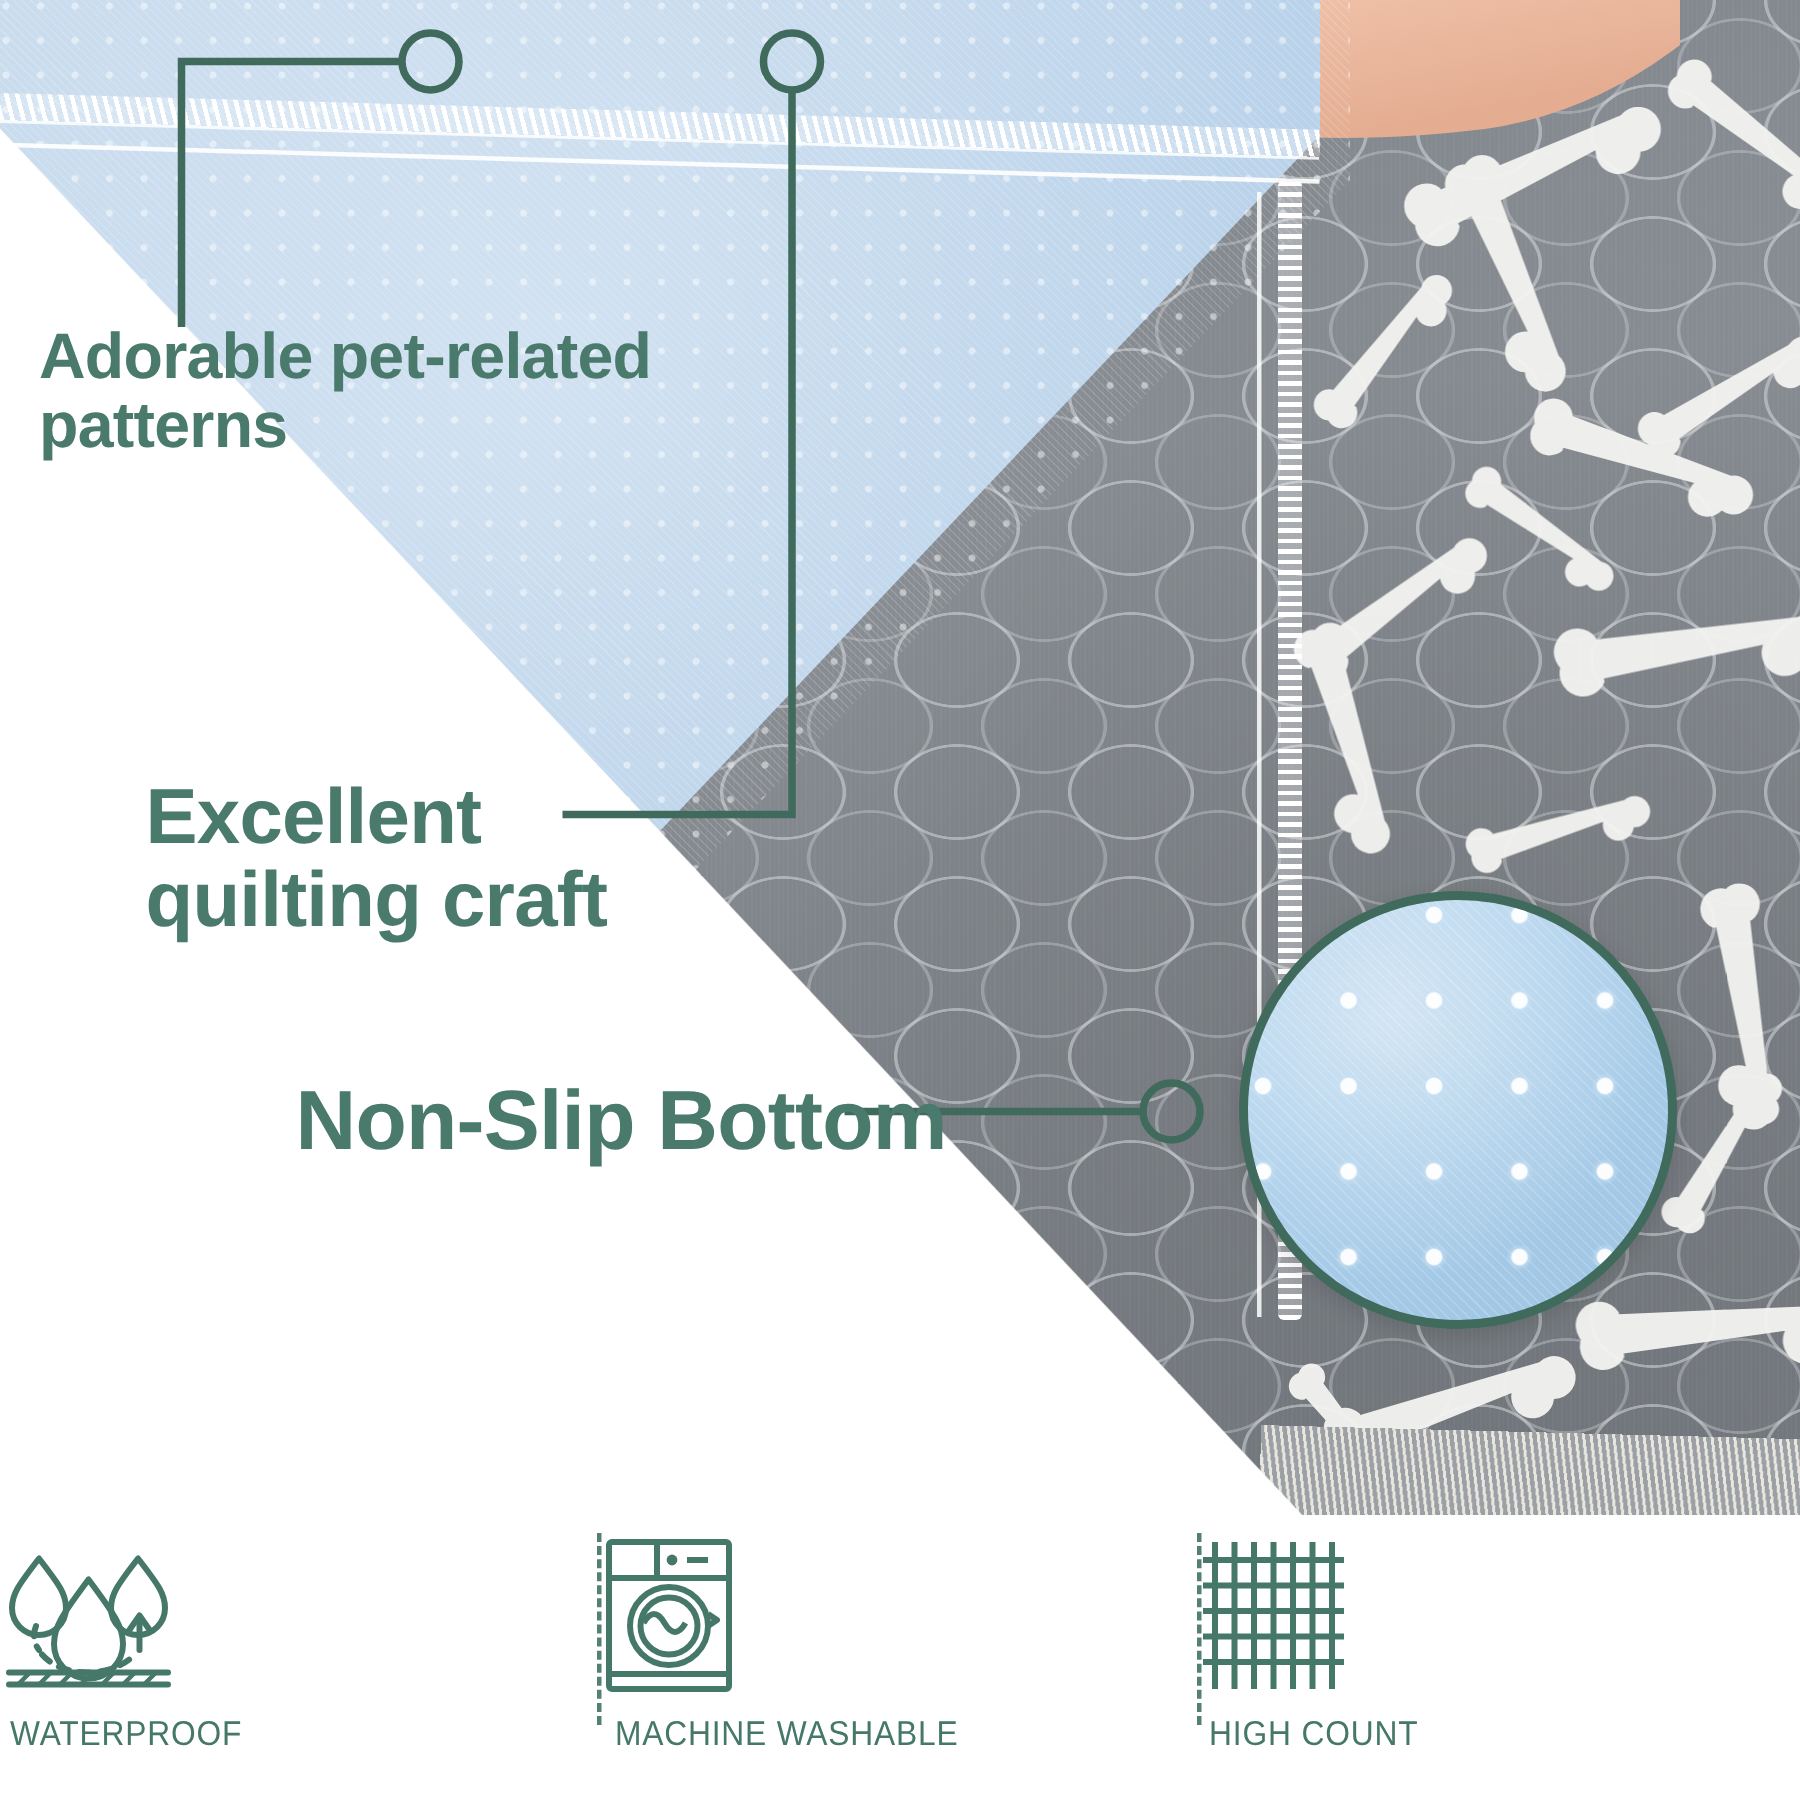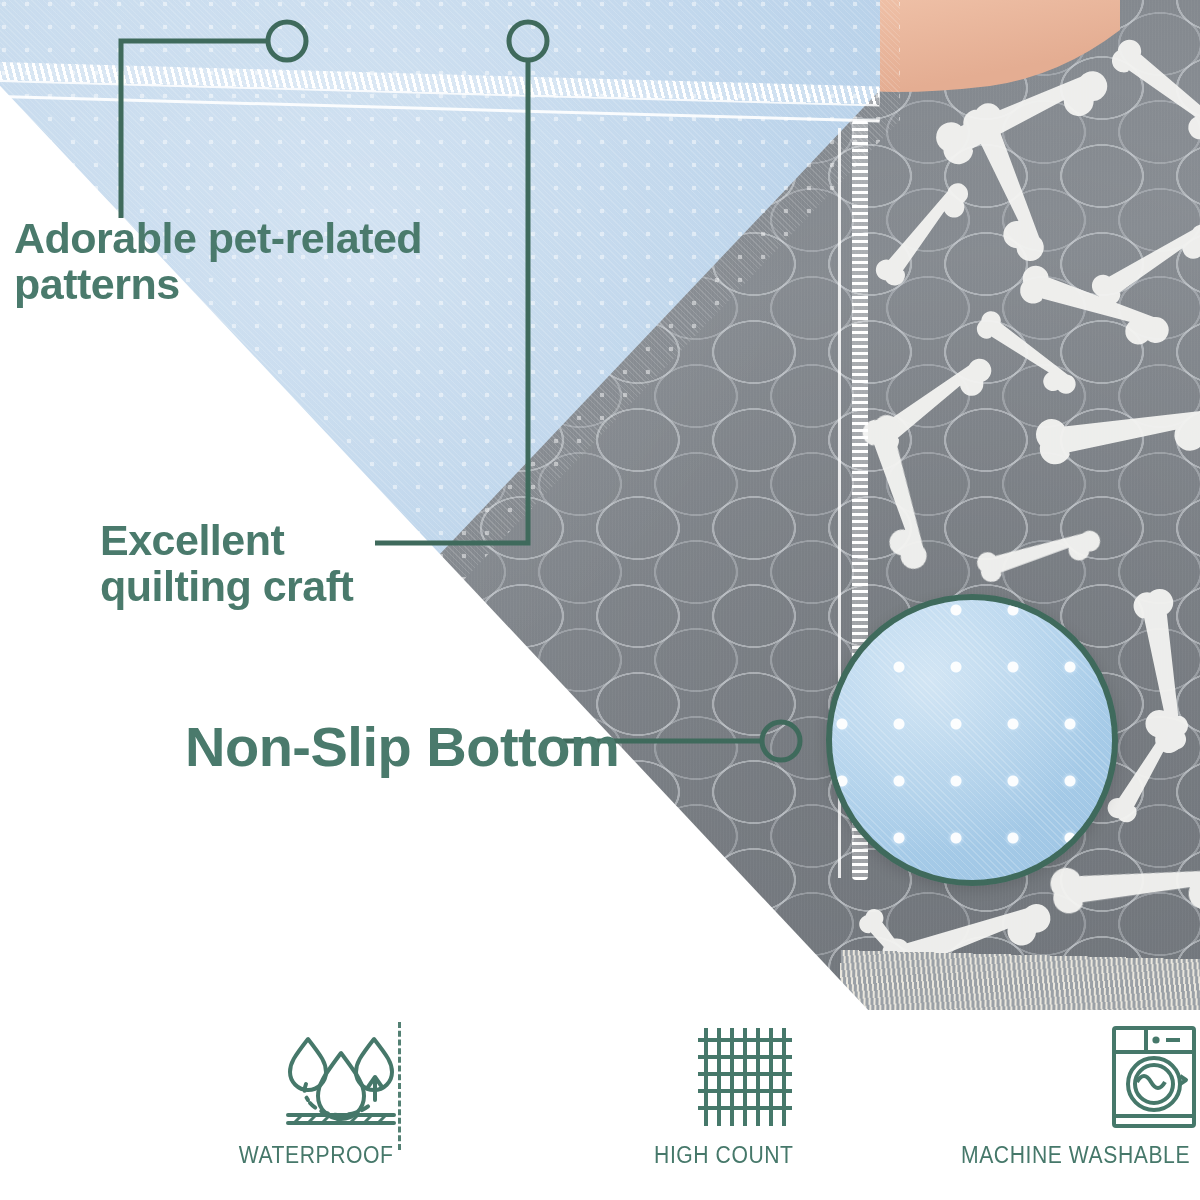--- a/index.html
+++ b/index.html
@@ -119,31 +119,32 @@
   .swoosh{
     position:absolute;left:-240px;top:440px;width:900px;height:900px;border-radius:50%;
     background:radial-gradient(circle at 60% 40%, rgba(0,0,0,0) 62%, rgba(235,238,240,.85) 63%, rgba(247,249,250,.6) 72%, rgba(255,255,255,0) 80%);
   }
 
   
   .callout-svg{position:absolute;left:0;top:0;width:1200px;height:1012px;overflow:visible;}
   .label{
     position:absolute;color:#4a7a6c;font-weight:bold;letter-spacing:-.5px;line-height:1.06;
     white-space:pre-line;
+    margin-left:12px;
   }
   #lbl-patterns{left:14px;top:216px;font-size:43px;}
-  #lbl-quilting{left:100px;top:518px;font-size:43px;}
+  #lbl-quilting{left:85px;top:518px;font-size:52px;}
   #lbl-nonslip{left:185px;top:717px;font-size:56px;}
 
   
   .features{
     position:absolute;left:0;top:1010px;width:1200px;height:190px;
     background:#ffffff;display:flex;align-items:flex-start;
   }
-  .feat{flex:1;display:flex;flex-direction:column;align-items:flex-end;position:relative;padding-top:14px;padding-left:32px;}
+  .feat{flex:1;display:flex;flex-direction:column;align-items:flex-start;position:relative;padding-top:14px;}
   .feat .ic{height:106px;display:flex;align-items:center;justify-content:center;}
   .feat .cap{
     margin-top:12px;color:#46786a;font-size:23px;letter-spacing:.6px;
     font-family:"Liberation Sans Narrow","Liberation Sans",sans-serif;
     transform:scaleX(.92);transform-origin:center;white-space:nowrap;
   }
   .divider{
     position:absolute;top:12px;right:-1px;width:0;height:128px;
     border-left:3px dashed #4a7a6c;opacity:.95;
   }
@@ -269,55 +270,55 @@
           </g>
         </svg>
       </div>
       <div class="cap">WATERPROOF</div>
       <div class="divider"></div>
     </div>
 
 
     <div class="feat">
       <div class="ic">
+        <svg width="92" height="106" viewBox="0 0 92 106">
+          <g fill="none" stroke="#46786a" stroke-width="4" stroke-linejoin="round">
+            <rect x="6" y="4" width="80" height="98" rx="2"></rect>
+            <line x1="6" y1="28" x2="86" y2="28"></line>
+            <line x1="38" y1="4" x2="38" y2="28"></line>
+            <line x1="6" y1="92" x2="86" y2="92"></line>
+            <circle cx="46" cy="60" r="26"></circle>
+            <circle cx="46" cy="60" r="19"></circle>
+            <path d="M29 58 q7 -12 14 0 q7 12 14 0" stroke-width="4"></path>
+            <path d="M72 52 l6 4 -6 4"></path>
+            <line x1="58" y1="16" x2="72" y2="16" stroke-width="4"></line>
+          </g>
+          <circle cx="48" cy="16" r="3.6" fill="#46786a"></circle>
+        </svg>
+      </div>
+      <div class="cap">MACHINE WASHABLE</div>
+      <div class="divider"></div>
+    </div>
+
+    <div class="feat">
+      <div class="ic">
         <svg width="104" height="102" viewBox="0 0 104 102">
           <g stroke="#46786a" stroke-width="4" stroke-linecap="square">
             <line x1="10" y1="4" x2="10" y2="98"></line>
             <line x1="23" y1="4" x2="23" y2="98"></line>
             <line x1="36" y1="4" x2="36" y2="98"></line>
             <line x1="49" y1="4" x2="49" y2="98"></line>
             <line x1="62" y1="4" x2="62" y2="98"></line>
             <line x1="75" y1="4" x2="75" y2="98"></line>
             <line x1="88" y1="4" x2="88" y2="98"></line>
             <line x1="4" y1="14" x2="94" y2="14"></line>
             <line x1="4" y1="31" x2="94" y2="31"></line>
             <line x1="4" y1="48" x2="94" y2="48"></line>
             <line x1="4" y1="65" x2="94" y2="65"></line>
             <line x1="4" y1="82" x2="94" y2="82"></line>
           </g>
         </svg>
       </div>
       <div class="cap">HIGH COUNT</div>
 
     </div>
-
-    <div class="feat">
-      <div class="ic">
-        <svg width="92" height="106" viewBox="0 0 92 106">
-          <g fill="none" stroke="#46786a" stroke-width="4" stroke-linejoin="round">
-            <rect x="6" y="4" width="80" height="98" rx="2"></rect>
-            <line x1="6" y1="28" x2="86" y2="28"></line>
-            <line x1="38" y1="4" x2="38" y2="28"></line>
-            <line x1="6" y1="92" x2="86" y2="92"></line>
-            <circle cx="46" cy="60" r="26"></circle>
-            <circle cx="46" cy="60" r="19"></circle>
-            <path d="M29 58 q7 -12 14 0 q7 12 14 0" stroke-width="4"></path>
-            <path d="M72 52 l6 4 -6 4"></path>
-            <line x1="58" y1="16" x2="72" y2="16" stroke-width="4"></line>
-          </g>
-          <circle cx="48" cy="16" r="3.6" fill="#46786a"></circle>
-        </svg>
-      </div>
-      <div class="cap">MACHINE WASHABLE</div>
-      <div class="divider"></div>
-    </div>
   </div>
 </div>
 
 </body></html>

